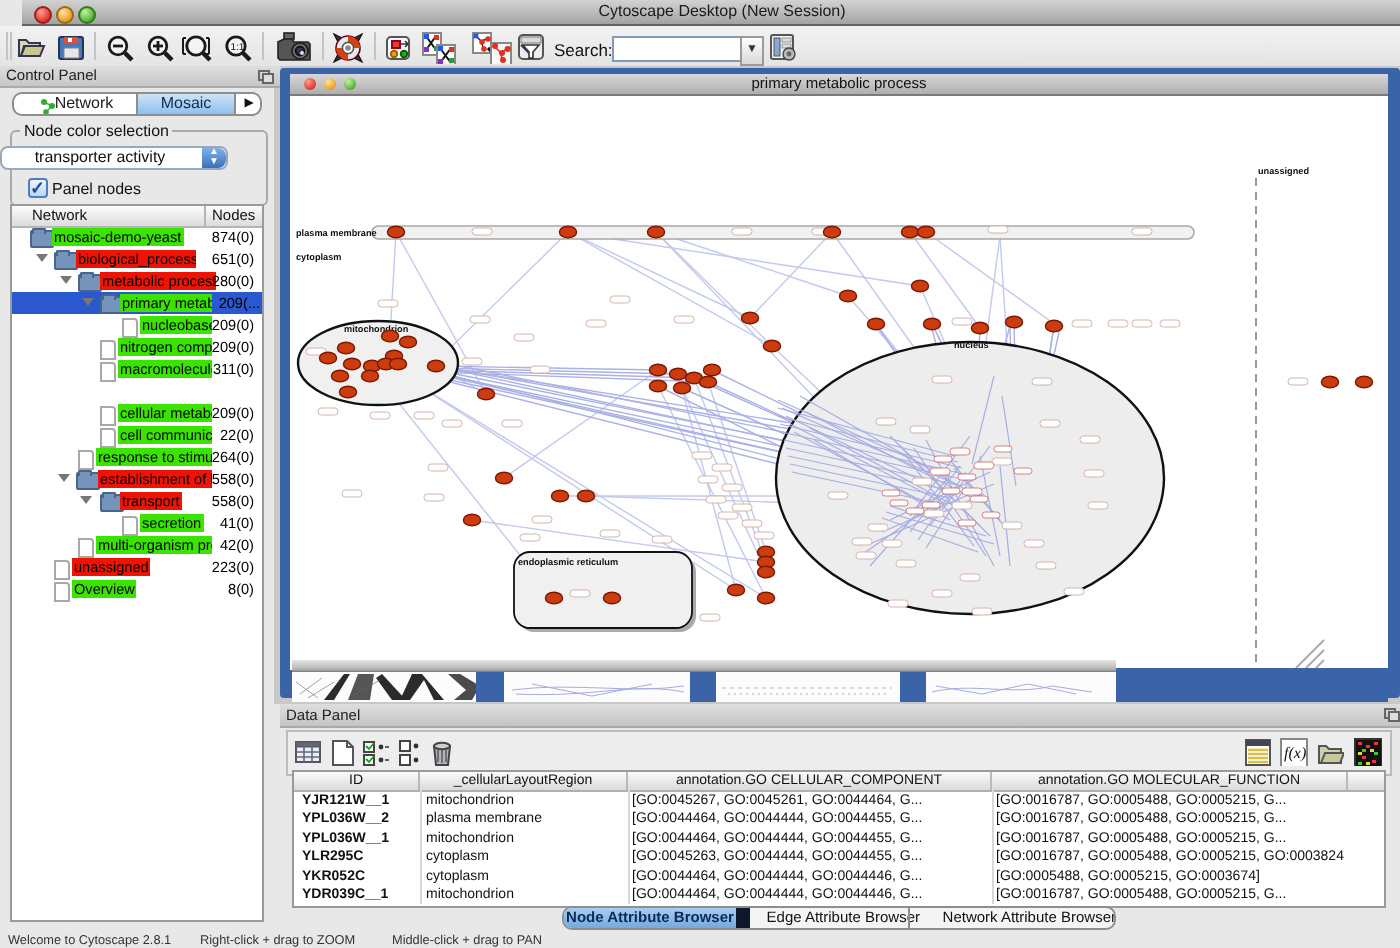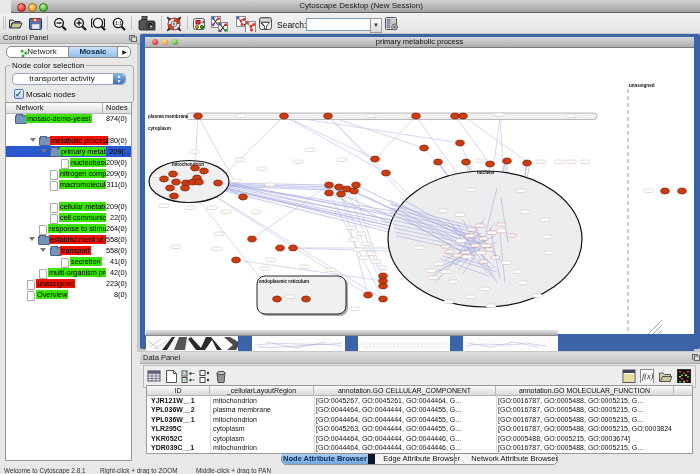--- a/index.html
+++ b/index.html
@@ -12,25 +12,25 @@
 #toolbar{left:0;top:13px;width:700px;height:20px;background:linear-gradient(#f2f2f2,#e4e4e4);border-bottom:1px solid #9fb6cd;}
 .tsep{position:absolute;top:3px;height:14px;width:1px;background:#c4c4c4;}
 #searchlbl{left:277px;top:7px;font-size:8.5px;color:#111;}
 #searchbox{left:306px;top:5px;width:63px;height:11px;background:#fff;border:1px solid #7f9db9;}
 #searchdrop{left:370px;top:5px;width:10px;height:13px;background:linear-gradient(#fdfdfd,#d9d9d9);border:1px solid #9a9a9a;font-size:6px;color:#333;text-align:center;line-height:13px;}
 
 #cpanel{left:0;top:33px;width:137px;height:432px;background:#e8e8e8;}
 #cphead{left:0;top:0;width:137px;height:10px;background:linear-gradient(#dedede,#c6c6c6);border-bottom:1px solid #aaa;font-size:7.5px;color:#222;padding-left:3px;line-height:10px;}
 #tabs{left:6px;top:13px;width:123px;height:10px;background:#fff;border:1px solid #8e8e8e;border-radius:5px;overflow:hidden;font-size:8px;}
 #tabnet{position:absolute;left:0;top:0;width:61px;height:10px;line-height:10px;text-align:center;color:#222;}
-#tabmos{position:absolute;left:61px;top:0;width:48px;height:10px;line-height:10px;text-align:center;color:#102a50;font-weight:bold;background:linear-gradient(#cde3f8,#8fc0ee);border-left:1px solid #8e8e8e;}
+#tabmos{position:absolute;left:61px;top:0;width:48px;height:10px;line-height:10px;text-align:center;color:#102a50;font-weight:normal;background:linear-gradient(#cde3f8,#8fc0ee);border-left:1px solid #8e8e8e;}
 #tabarr{position:absolute;left:110px;top:0;width:13px;height:10px;border-left:1px solid #8e8e8e;text-align:center;font-size:6px;line-height:10px;color:#111;}
 #groupbox{left:5px;top:32px;width:127px;height:36px;border:1px solid #ababab;border-radius:3px;}
 #grouplbl{left:10px;top:28px;background:#e8e8e8;padding:0 2px;font-size:8px;color:#111;}
-#dropdown{left:12px;top:40px;width:112px;height:10px;background:#fff;border:1px solid #98a8bd;border-radius:4px;font-size:8px;line-height:10px;}
+#dropdown{left:0;top:40px;width:112px;height:10px;background:#fff;border:1px solid #98a8bd;border-radius:4px;font-size:8px;line-height:10px;}
 #dropdown .txt{position:absolute;left:0;width:98px;text-align:center;color:#111;}
 #dropdown .sp{position:absolute;right:0;top:0;width:12px;height:10px;border-radius:0 4px 4px 0;background:linear-gradient(#7fb2e8,#3a6fbe);color:#fff;font-size:5px;line-height:5px;text-align:center;}
 #cbx{left:14px;top:56px;width:8px;height:8px;background:linear-gradient(#eef6ff,#bcd8f1);border:1px solid #4a7ec2;border-radius:2px;color:#1b4f9b;font-size:9px;line-height:8px;font-weight:bold;}
 #cbxlbl{left:26px;top:57px;font-size:8px;color:#111;}
 #treebox{left:5px;top:69px;width:125px;height:357px;background:#fff;border:1px solid #9a9a9a;overflow:hidden;}
 #treehdr{position:absolute;left:0;top:0;width:125px;height:10px;background:linear-gradient(#fcfcfc,#dcdcdc);border-bottom:1px solid #b5b5b5;font-size:7.5px;color:#111;}
 #treehdr .c1{position:absolute;left:10px;top:0;line-height:10px;}
 #treehdr .c2{position:absolute;left:100px;top:0;line-height:10px;}
 #treehdr .dv{position:absolute;left:96px;top:0;width:1px;height:10px;background:#b5b5b5;}
 .trow{position:absolute;left:0;width:125px;height:11px;font-size:7.3px;line-height:11px;color:#000;}
@@ -205,31 +205,37 @@
 <div id="tabmos">Mosaic</div>
 <div id="tabarr">▶</div>
 </div>
 <div class="abs" id="groupbox"></div>
 <div class="abs" id="grouplbl">Node color selection</div>
 <div class="abs" id="dropdown">
       <span class="txt">transporter activity</span>
       <span class="sp">▲<br>▼</span>
     </div>
 <div class="abs" id="cbx">✓</div>
-<div class="abs" id="cbxlbl">Mosaic nodes</div>
+<div class="abs" id="cbxlbl">Panel nodes</div>
 <div class="abs" id="treebox">
 <div id="treehdr">
         <span class="c1">Network</span>
         <span class="dv"></span>
         <span class="c2">Nodes</span>
       </div>
 <div class="trow" style="top:10px">
         <span class="fold" style="left:9px"></span>
         <span class="lbl g" style="left:20px">mosaic-demo-yeast</span>
         <span class="val">874(0)</span>
+      </div>
+<div class="trow" style="top:21px">
+        <span class="arr" style="left:12px"></span>
+        <span class="fold" style="left:21px"></span>
+        <span class="lbl r" style="left:32px;width:58px">biological_process</span>
+        <span class="val">651(0)</span>
       </div>
 <div class="trow" style="top:32px">
         <span class="arr" style="left:24px"></span>
         <span class="fold" style="left:33px"></span>
         <span class="lbl r" style="left:44px;width:56px">metabolic process</span>
         <span class="val">280(0)</span>
       </div>
 <div class="trow" style="top:43px;background:#2a59cf">
         <span class="arr" style="left:35px"></span>
         <span class="fold" style="left:44px"></span>

